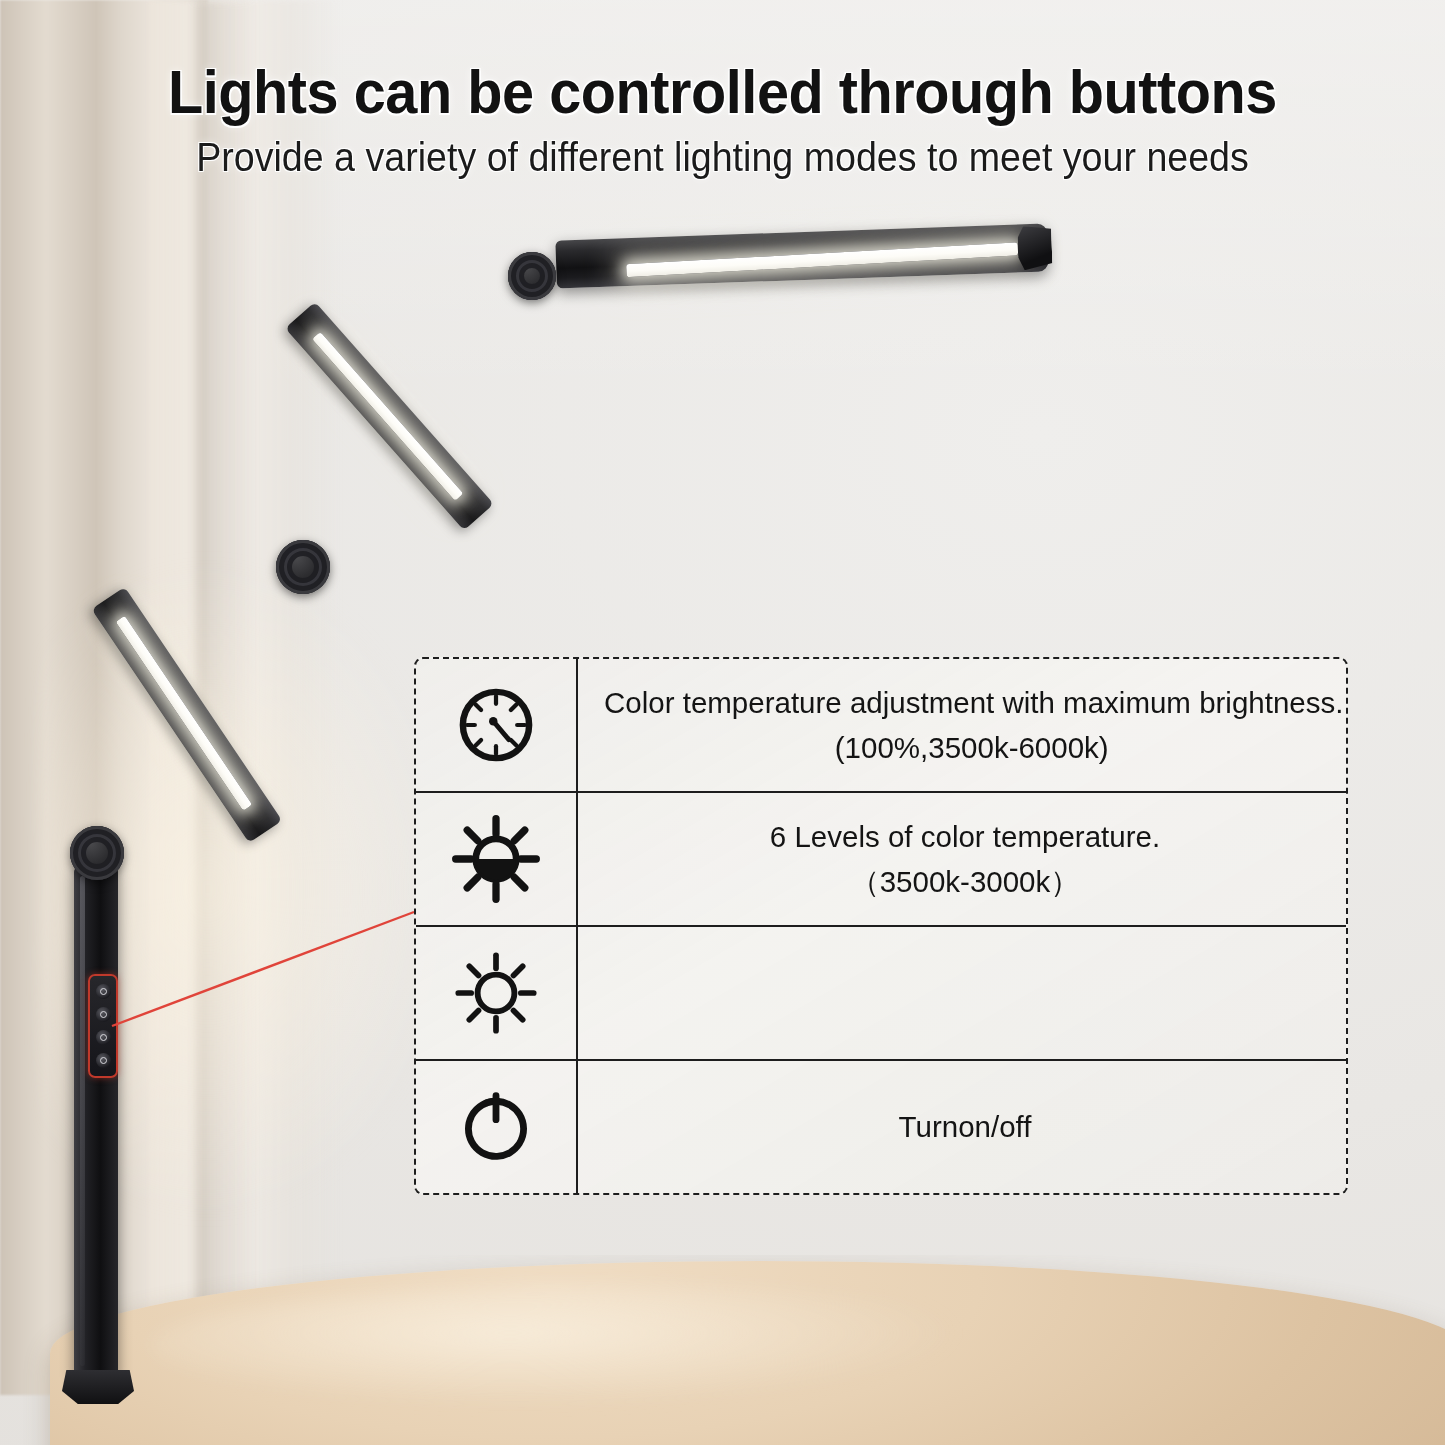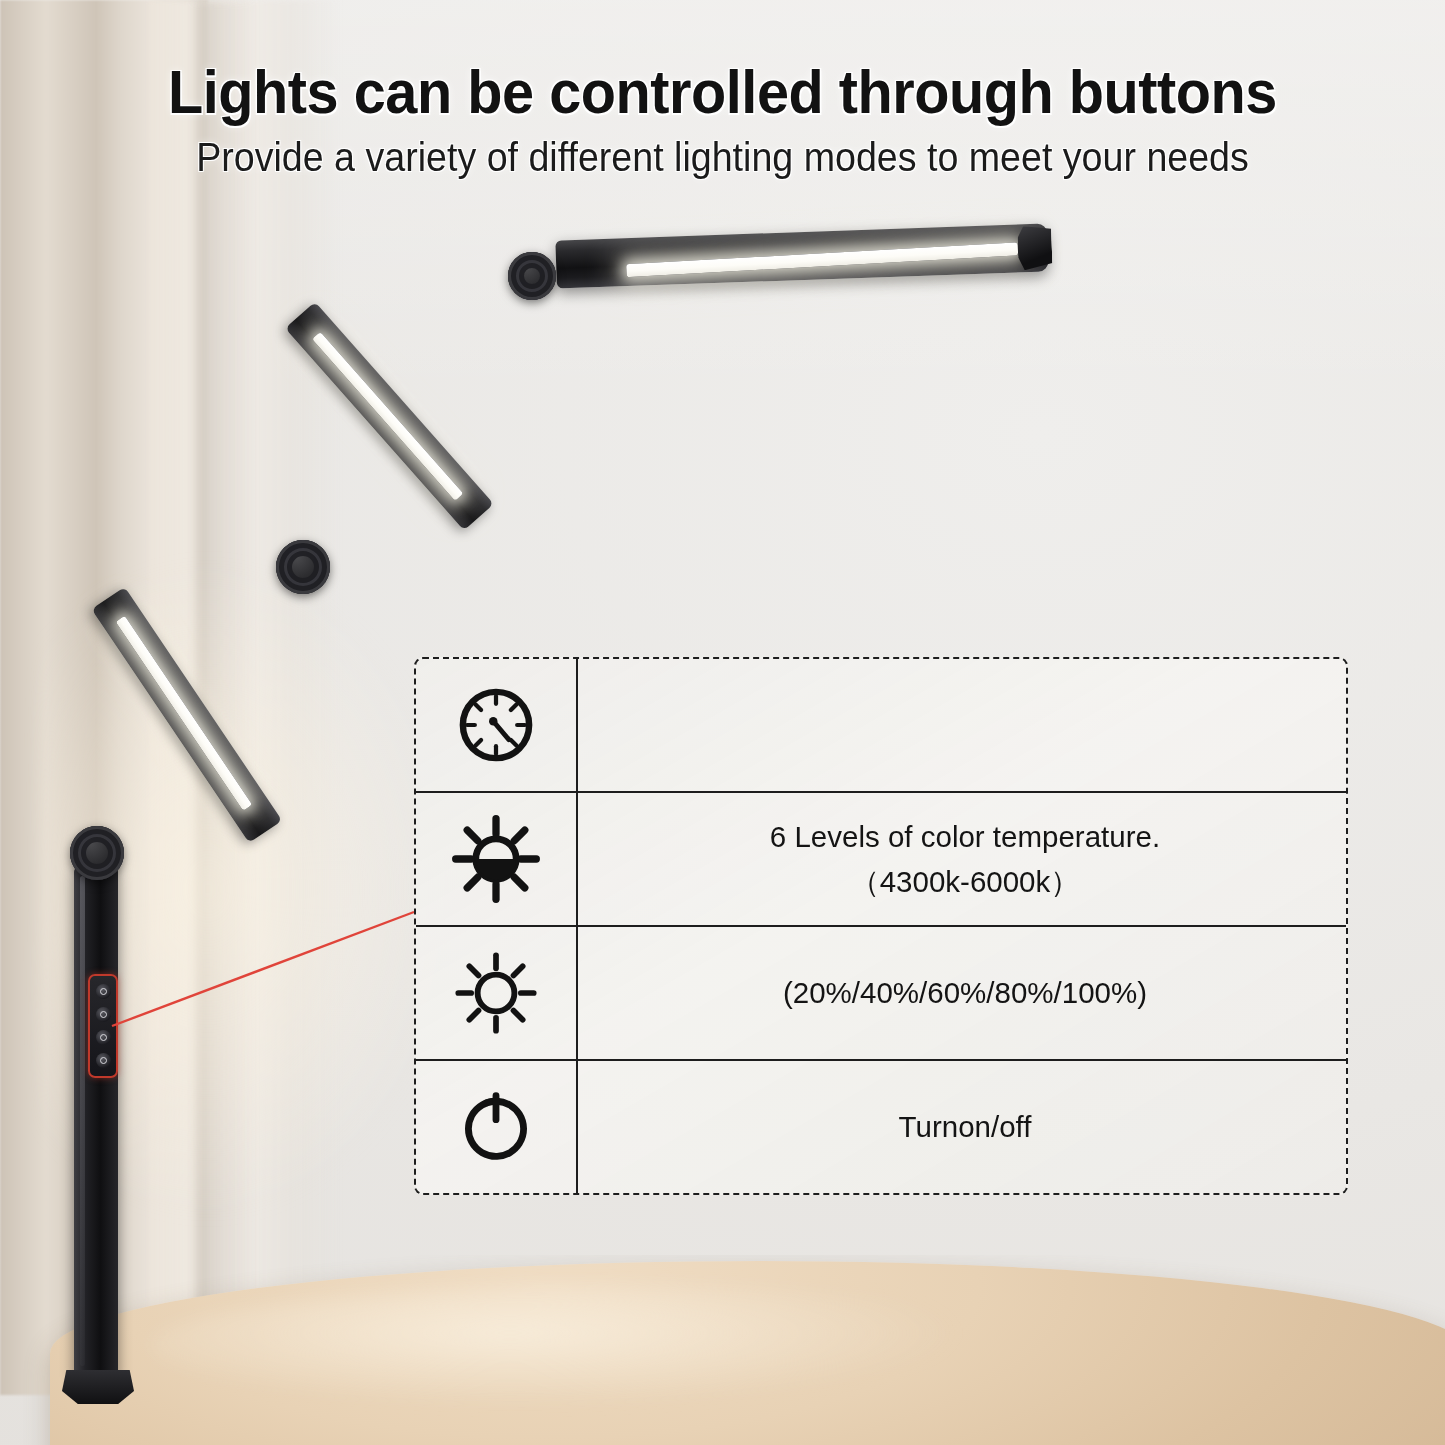--- a/index.html
+++ b/index.html
@@ -312,20 +312,24 @@
           <line x1="18.5" y1="50" x2="27" y2="50"></line>
           <line x1="73" y1="50" x2="81.5" y2="50"></line>
           <line x1="27.8" y1="27.8" x2="33.8" y2="33.8"></line>
           <line x1="66.2" y1="66.2" x2="72.2" y2="72.2"></line>
           <line x1="72.2" y1="27.8" x2="66.2" y2="33.8"></line>
           <line x1="33.8" y1="66.2" x2="27.8" y2="72.2"></line>
         </g>
         <line x1="48" y1="47" x2="64" y2="66" stroke="#121212" stroke-width="5.4" stroke-linecap="round"></line>
         <circle cx="47" cy="46" r="4.6" fill="#121212"></circle>
       </svg>
+    </div>
+    <div class="fcell-text">
+      <div class="ftext-main">Color temperature adjustment with maximum brightness.</div>
+      <div class="ftext-sub">(100%,3500k-6000k)</div>
     </div>
   </div>
 
   <div class="frow row2">
     <div class="fcell-icon">
       <svg class="icon-svg" width="96" height="96" viewBox="0 0 100 100">
         <defs>
           <clipPath id="halfclip">
               <rect x="22" y="50" width="56" height="34"></rect>
             </clipPath>
@@ -339,42 +343,41 @@
           <line x1="76" y1="50" x2="92" y2="50"></line>
           <line x1="20" y1="20" x2="31" y2="31"></line>
           <line x1="69" y1="69" x2="80" y2="80"></line>
           <line x1="80" y1="20" x2="69" y2="31"></line>
           <line x1="31" y1="69" x2="20" y2="80"></line>
         </g>
       </svg>
     </div>
     <div class="fcell-text">
       <div class="ftext-main">6 Levels of color temperature.</div>
-      <div class="ftext-sub">（4300k-6000k）</div>
+      <div class="ftext-sub">（3500k-3000k）</div>
     </div>
   </div>
 
   <div class="frow row3">
     <div class="fcell-icon">
       <svg class="icon-svg" width="92" height="92" viewBox="0 0 100 100">
         <circle cx="50" cy="50" r="20" fill="none" stroke="#121212" stroke-width="6.4"></circle>
         <g stroke="#121212" stroke-width="6.2" stroke-linecap="round">
           <line x1="50" y1="9" x2="50" y2="23"></line>
           <line x1="50" y1="77" x2="50" y2="91"></line>
           <line x1="9" y1="50" x2="23" y2="50"></line>
           <line x1="77" y1="50" x2="91" y2="50"></line>
           <line x1="21" y1="21" x2="31" y2="31"></line>
           <line x1="69" y1="69" x2="79" y2="79"></line>
           <line x1="79" y1="21" x2="69" y2="31"></line>
           <line x1="31" y1="69" x2="21" y2="79"></line>
         </g>
       </svg>
     </div>
     <div class="fcell-text">
-      <div class="ftext-sub">(20%/40%/60%/80%/100%)</div>
     </div>
   </div>
 
   <div class="frow row4">
     <div class="fcell-icon">
       <svg class="icon-svg" width="92" height="92" viewBox="0 0 100 100">
         <path d="M50 22 A30 30 0 1 0 50.001 22" fill="none" stroke="#121212" stroke-width="7.4" stroke-linecap="round" transform="rotate(-90 50 52)"></path>
         <circle cx="50" cy="52" r="30" fill="none" stroke="#121212" stroke-width="7.4" stroke-dasharray="14 174" stroke-dashoffset="7" transform="rotate(-97 50 52)"></circle>
         <line x1="50" y1="16" x2="50" y2="42" stroke="#121212" stroke-width="7.4" stroke-linecap="round"></line>
       </svg>

